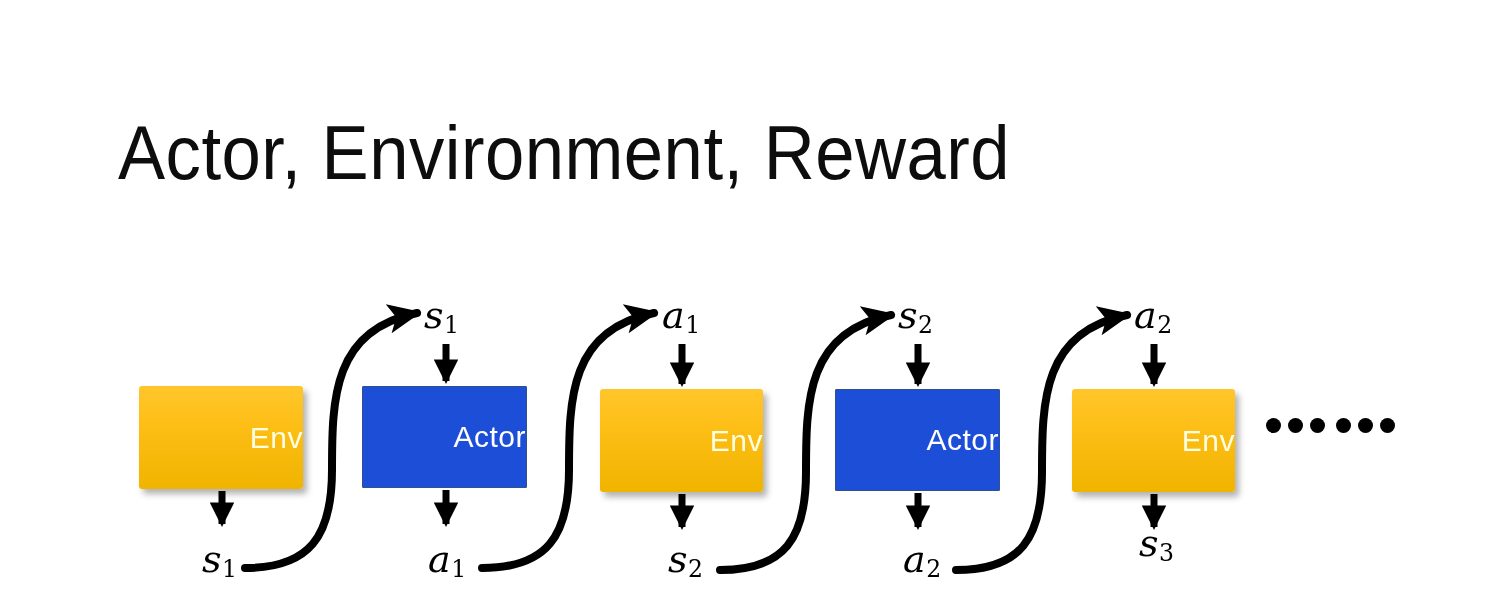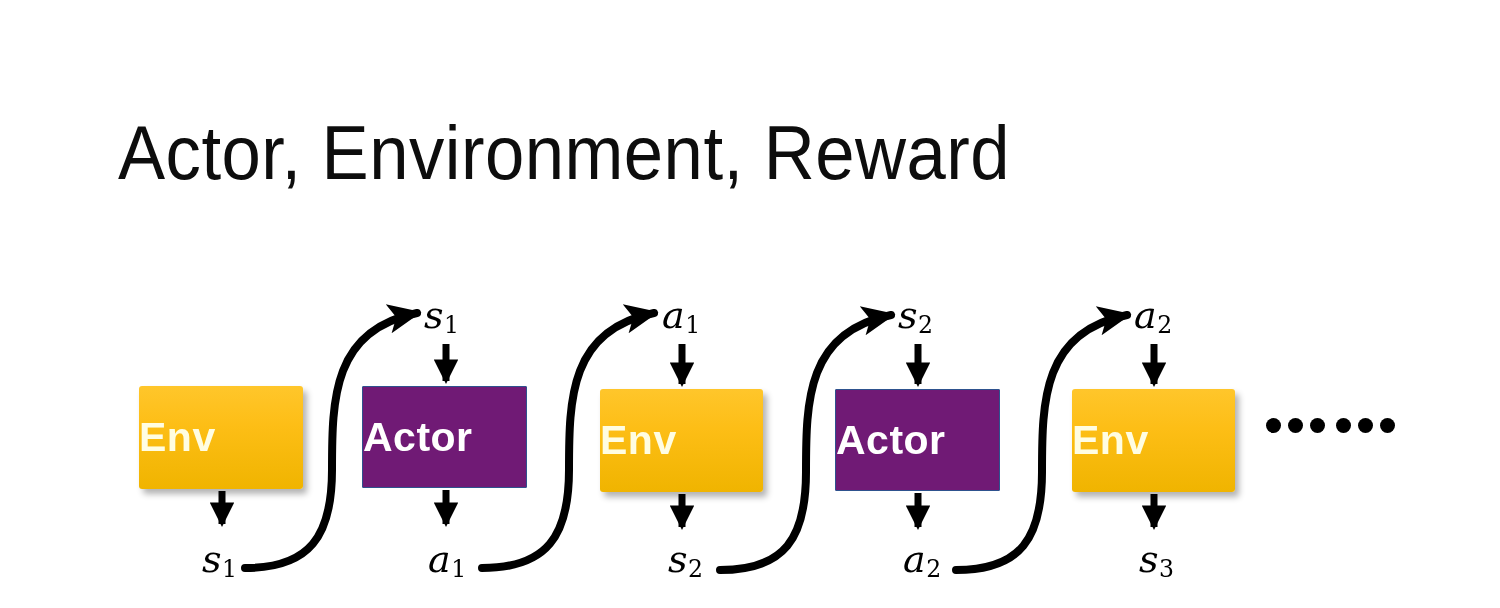--- a/index.html
+++ b/index.html
@@ -52,35 +52,35 @@
     height: 608px;
     pointer-events: none;
   }
 
   
   .node {
     position: absolute;
     box-sizing: border-box;
     display: flex;
     align-items: center;
-    justify-content: flex-start;
+    justify-content: flex-end;
     font-family: "Liberation Sans", sans-serif;
-    font-weight: 700;
-    font-size: 41px;
+    font-weight: 400;
+    font-size: 30px;
     letter-spacing: 0.5px;
     line-height: 1;
   }
   .node-env {
     background: linear-gradient(180deg, #FFC62B 0%, #FDBE16 38%, #F0B400 100%);
     color: #FFFDE2;
     border-radius: 3px;
     box-shadow: 4px 5px 6px rgba(0,0,0,0.30);
   }
   .node-actor {
-    background: #701a75;
+    background: #1d4ed8;
     color: #FFFFFF;
     border: 1.4px solid #2E528E;
     border-radius: 1px;
   }
 
   
   .sym {
     position: absolute;
     font-family: "DejaVu Serif", serif;
     font-style: italic;
@@ -202,21 +202,21 @@
     </div>
 
     <div class="sym" style="left:668px; top:540px;">
       <span>s</span><sub>2</sub>
     </div>
 
     <div class="sym" style="left:903px; top:540px;">
       <span>a</span><sub>2</sub>
     </div>
 
-    <div class="sym" style="left:1139px; top:540px;">
+    <div class="sym" style="left:1139px; top:524px;">
       <span>s</span><sub>3</sub>
     </div>
 
     <div id="dots">
       <span class="dot"></span>
       <span class="dot"></span>
       <span class="dot"></span>
       <span class="dot gap"></span>
       <span class="dot"></span>
       <span class="dot"></span>

